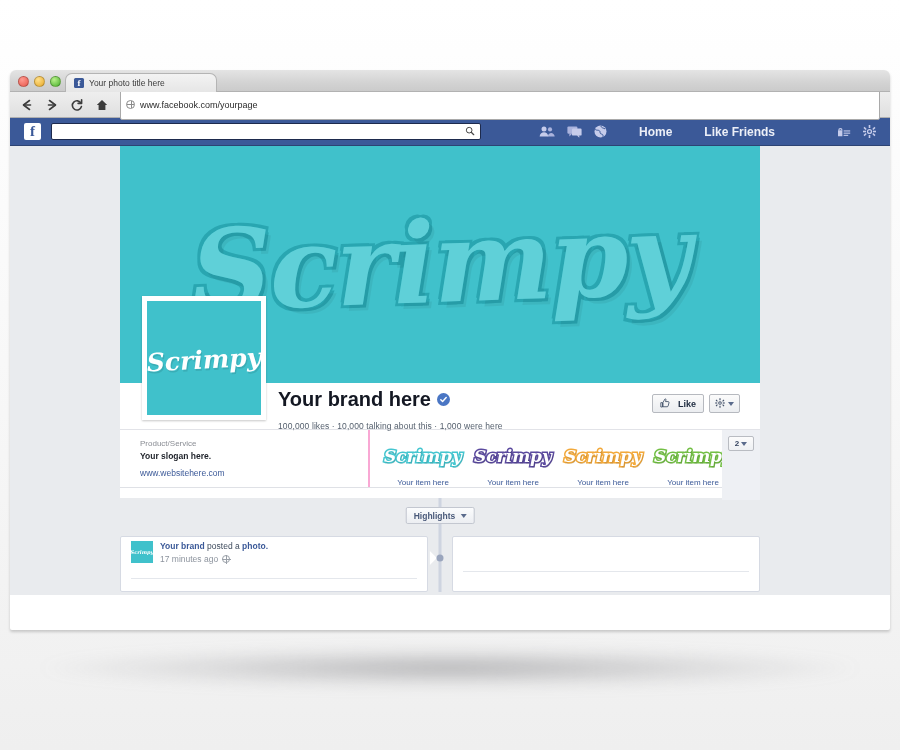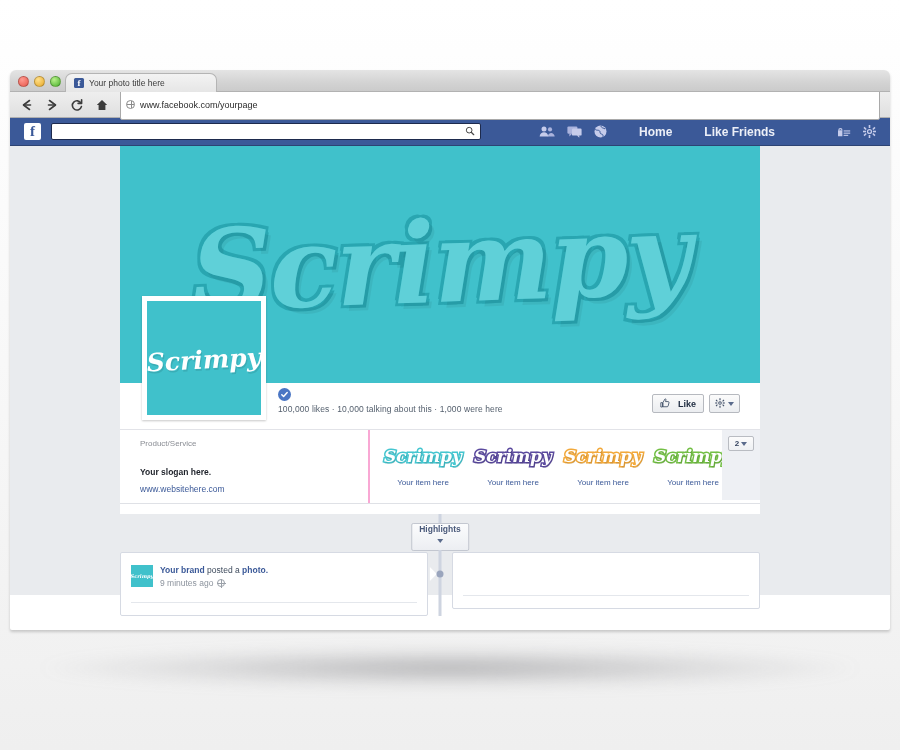--- a/index.html
+++ b/index.html
@@ -160,41 +160,41 @@
   .brand-name {
     font-size: 20px; font-weight: bold; color: #141823;
     display: flex; align-items: center; gap: 6px;
     line-height: 22px;
   }
   .verified {
     width: 13px; height: 13px; border-radius: 50%; background: #4a76c4;
     display: flex; align-items: center; justify-content: center; flex: none;
   }
   .verified svg { display: block; }
-  .stats { font-size: 8.5px; color: #55606e; margin-top: 3px; letter-spacing: .1px; }
+  .stats { font-size: 8.5px; color: #55606e; margin-top: 11px; letter-spacing: .1px; }
 
   .like-wrap { position: absolute; right: 20px; top: 11px; display: flex; gap: 5px; }
   .btn {
     height: 19px; background: linear-gradient(180deg,#fbfbfb,#ebedf0);
     border: 1px solid #b6b9bf; border-radius: 2px;
     display: flex; align-items: center; gap: 8px;
     padding: 0 7px; font-size: 9px; font-weight: bold; color: #222f43;
   }
   .btn.icon-only { padding: 0 5px; gap: 3px; }
   .caret { width: 0; height: 0; border-left: 3.5px solid transparent; border-right: 3.5px solid transparent; border-top: 4px solid #5a6b8c; }
 
   
   .info-row { display: flex; background: #fff; border-bottom: 1px solid #dfe1e6; }
   .info-col {
     width: 250px; padding: 9px 12px 9px 20px;
     border-right: 2px solid #f9a8d4;
     min-height: 56px;
   }
   .info-cat { font-size: 8px; color: #8a8d94; }
-  .info-slogan { font-size: 8.5px; font-weight: bold; color: #1d2129; margin-top: 19px; }
+  .info-slogan { font-size: 8.5px; font-weight: bold; color: #1d2129; margin-top: 3px; }
   .info-link { font-size: 8.5px; color: #3b5998; margin-top: 7px; }
 
   .items-col { flex: 1; display: flex; align-items: flex-start; padding: 8px 0 0 8px; position: relative; }
   .item { width: 90px; text-align: center; }
   .item-logo {
     height: 36px; display: flex; align-items: center; justify-content: center;
     font-family: "DejaVu Serif", serif; font-style: italic; font-weight: bold;
     font-size: 17px; white-space: nowrap;
   }
   .item-logo span {
@@ -216,34 +216,34 @@
   .items-strip-bottom { height: 10px; background: #fff; }
 
   
   .hl-zone { position: relative; height: 36px; }
   .timeline-line {
     position: absolute; left: 50%; top: 0; width: 3px; height: 100%;
     background: #ced4e0; transform: translateX(-50%);
   }
   .hl-btn {
     position: absolute; left: 50%; top: 9px; transform: translateX(-50%);
-    height: 28px; padding: 0 7px;
+    height: 17px; padding: 0 7px;
     background: linear-gradient(180deg,#fbfcfd,#eceef2);
     border: 1px solid #c3c7d0; border-radius: 2px;
     display: flex; align-items: center; gap: 5px;
-    font-size: 8.5px; font-weight: bold; color: #4a5a7a; flex-direction: column;
+    font-size: 8.5px; font-weight: bold; color: #4a5a7a;
   }
 
   
   .posts { position: relative; display: flex; gap: 0; padding-top: 2px; }
   .post-col { width: 320px; padding: 0 12px 0 0; }
   .post-col.right { padding: 0 0 0 12px; }
   .post-card {
     background: #fff; border: 1px solid #d6dae3; border-radius: 2px;
-    padding: 12px 10px; min-height: 56px;
+    padding: 4px 10px; min-height: 56px;
   }
   .post-head { display: flex; gap: 7px; }
   .post-avatar { width: 22px; height: 22px; background: #40c1cb; flex: none; overflow: hidden; position: relative; }
   .post-avatar i {
     position: absolute; left: 50%; top: 52%; transform: translate(-50%,-50%);
     font-family: "DejaVu Serif", serif; font-style: italic; font-weight: bold;
     font-size: 5px; color: #fff; white-space: nowrap;
   }
   .post-line1 { font-size: 8.5px; color: #3d4a5c; }
   .post-line1 b { color: #3b5998; }
@@ -389,20 +389,21 @@
         </div>
       </div>
 
       <div class="avatar">
         <div class="avatar-word">Scrimpy</div>
       </div>
 
       <div class="name-band">
         <div class="name-inner">
           <div class="brand-name">
+            <span>Your brand here</span>
             <span class="verified">
               <svg width="9" height="9" viewBox="0 0 10 10">
                   <path d="M2 5.2 L4 7.2 L8 2.9" stroke="#fff" stroke-width="1.6" fill="none" stroke-linecap="round" stroke-linejoin="round"></path>
                 </svg>
             </span>
           </div>
           <div class="stats">100,000 likes · 10,000 talking about this · 1,000 were here</div>
         </div>
 
         <div class="like-wrap">
@@ -501,21 +502,21 @@
               <div class="post-avatar">
                 <i>Scrimpy</i>
               </div>
               <div>
                 <div class="post-line1">
                   <b>Your brand</b>
                   <span>posted a</span>
                   <a>photo.</a>
                 </div>
                 <div class="post-line2">
-                  <span>9 minutes ago</span>
+                  <span>17 minutes ago</span>
                   <span class="globe-mini"></span>
                 </div>
               </div>
             </div>
             <div class="post-rule"></div>
           </div>
         </div>
 
         <div class="post-col right">
           <div class="post-card">

